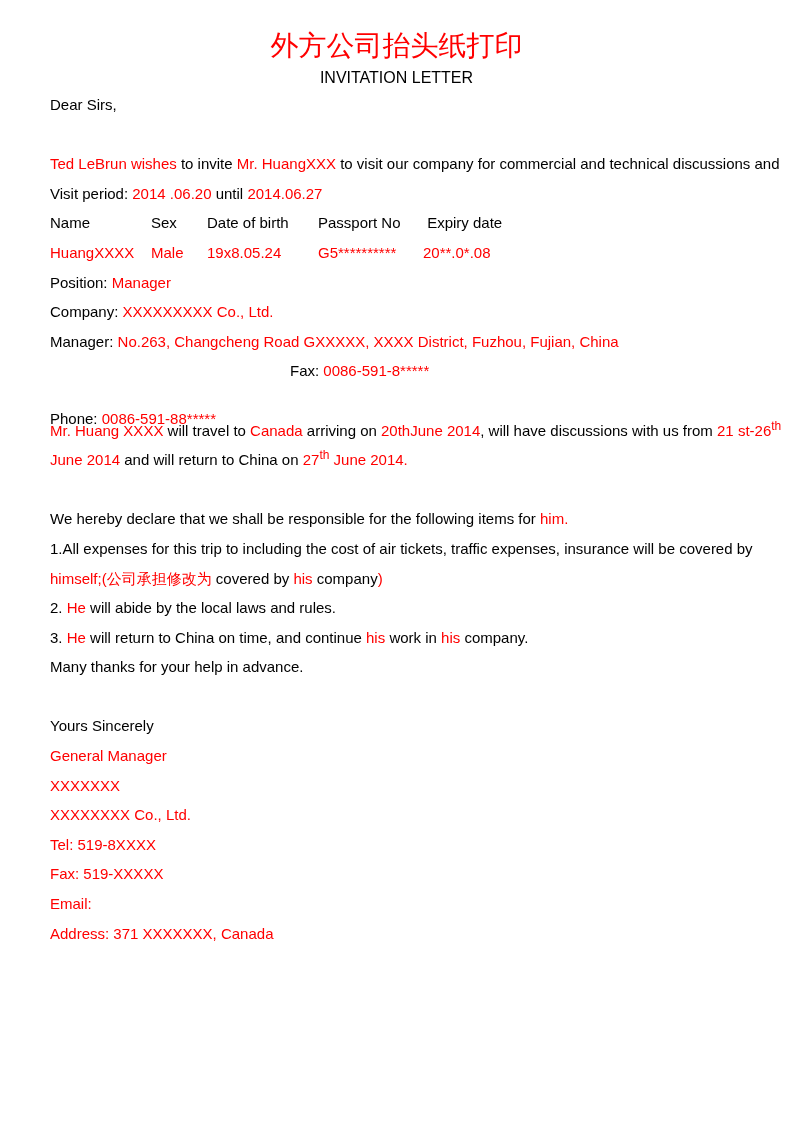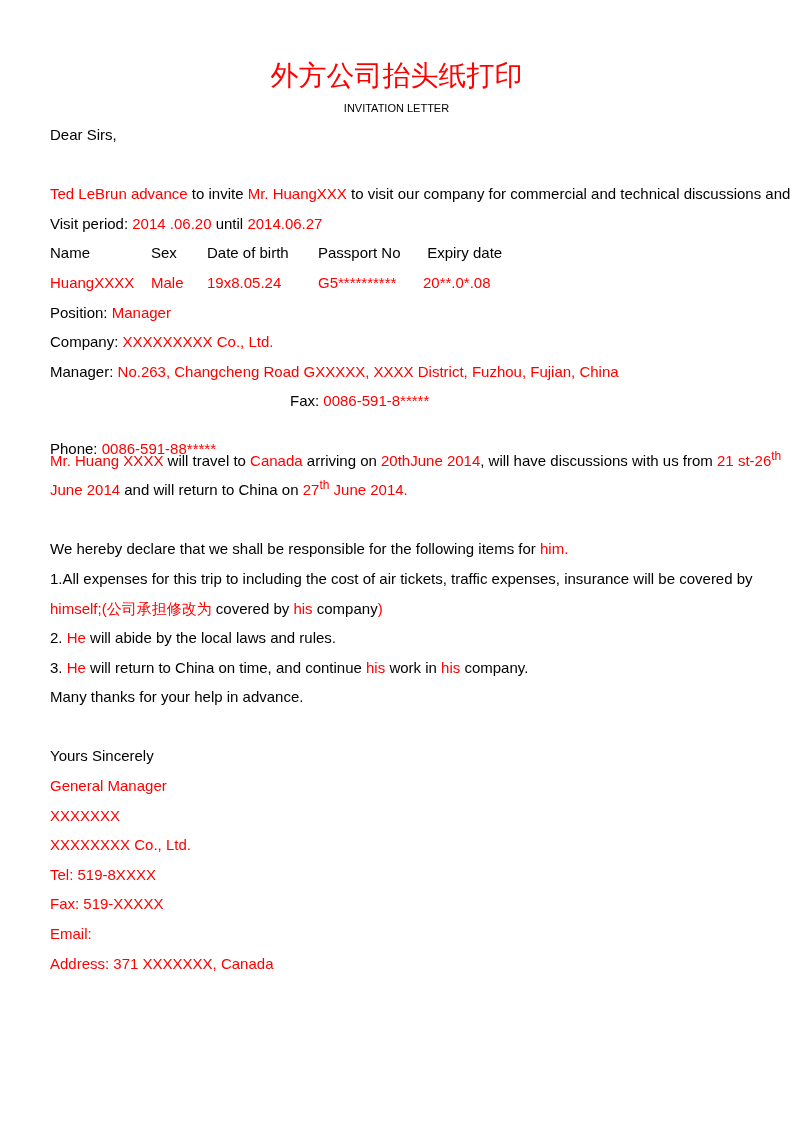--- a/index.html
+++ b/index.html
@@ -10,33 +10,33 @@
   .doc {
     position: relative;
     width: 793px;
     height: 1122px;
     background: #ffffff;
     font-family: "Liberation Sans", sans-serif;
     font-size: 15px;
     color: #000000;
     overflow: hidden;
     box-sizing: border-box;
-    padding-top: 56px;
+    padding-top: 26px;
   }
   .title {
     text-align: center;
     font-family: "Liberation Serif", "DejaVu Serif", serif;
     font-size: 28px;
     line-height: 40px;
     color: var(--accent, #ff0000);
     font-weight: 400;
   }
   .subtitle {
     text-align: center;
-    font-size: 11px;
+    font-size: 16px;
     line-height: 24px;
     color: #000000;
   }
   .letter-body {
     padding-left: 50px;
     padding-right: 40px;
   }
   .line {
     height: 29.6px;
     line-height: 29.6px;
@@ -60,21 +60,21 @@
 </style>
 </head>
 <body>
 
 <div class="doc">
   <div class="title">外方公司抬头纸打印</div>
   <div class="subtitle">INVITATION LETTER</div>
   <div class="letter-body" id="letter-body">
       <div class="line"><span class="seg-ink">Dear Sirs,</span></div>
       <div class="line"></div>
-      <div class="line"><span class="seg-red">Ted LeBrun advance</span><span class="seg-ink"> to invite </span><span class="seg-red">Mr. HuangXXX</span><span class="seg-ink"> to visit our company for commercial and technical discussions and</span></div>
+      <div class="line"><span class="seg-red">Ted LeBrun wishes</span><span class="seg-ink"> to invite </span><span class="seg-red">Mr. HuangXXX</span><span class="seg-ink"> to visit our company for commercial and technical discussions and</span></div>
       <div class="line"><span class="seg-ink">Visit period: </span><span class="seg-red">2014 .06.20</span><span class="seg-ink"> until </span><span class="seg-red">2014.06.27</span></div>
       <div class="line cols"><span class="col" style="width: 101px;"><span class="seg-ink">Name</span></span><span class="col" style="width: 56px;"><span class="seg-ink">Sex</span></span><span class="col" style="width: 111px;"><span class="seg-ink">Date of birth</span></span><span class="col" style="width: 105px;"><span class="seg-ink">Passport No</span></span><span class="col flex"><span class="seg-ink"> Expiry date</span></span></div>
       <div class="line cols"><span class="col" style="width: 101px;"><span class="seg-red">HuangXXXX</span></span><span class="col" style="width: 56px;"><span class="seg-red">Male</span></span><span class="col" style="width: 111px;"><span class="seg-red">19x8.05.24</span></span><span class="col" style="width: 105px;"><span class="seg-red">G5**********</span></span><span class="col flex"><span class="seg-red">20**.0*.08</span></span></div>
       <div class="line"><span class="seg-ink">Position: </span><span class="seg-red">Manager</span></div>
       <div class="line"><span class="seg-ink">Company: </span><span class="seg-red">XXXXXXXXX Co., Ltd.</span></div>
       <div class="line"><span class="seg-ink">Manager: </span><span class="seg-red">No.263, Changcheng Road GXXXXX, XXXX District, Fuzhou, Fujian, China</span></div>
       <div class="line cols"><span class="col" style="width: 240px; margin-top: 48px;"><span class="seg-ink">Phone: </span><span class="seg-red">0086-591-88*****</span></span><span class="col flex"><span class="seg-ink">Fax: </span><span class="seg-red">0086-591-8*****</span></span></div>
       <div class="line"></div>
       <div class="line"><span class="seg-red">Mr. Huang XXXX</span><span class="seg-ink"> will travel to </span><span class="seg-red">Canada</span><span class="seg-ink"> arriving on </span><span class="seg-red">20thJune 2014</span><span class="seg-ink">, will have discussions with us from </span><span class="seg-red">21 st-26</span><sup class="seg-red">th</sup></div>
       <div class="line"><span class="seg-red">June 2014</span><span class="seg-ink"> and will return to China on </span><span class="seg-red">27</span><sup class="seg-red">th</sup><span class="seg-red"> June 2014.</span></div>

